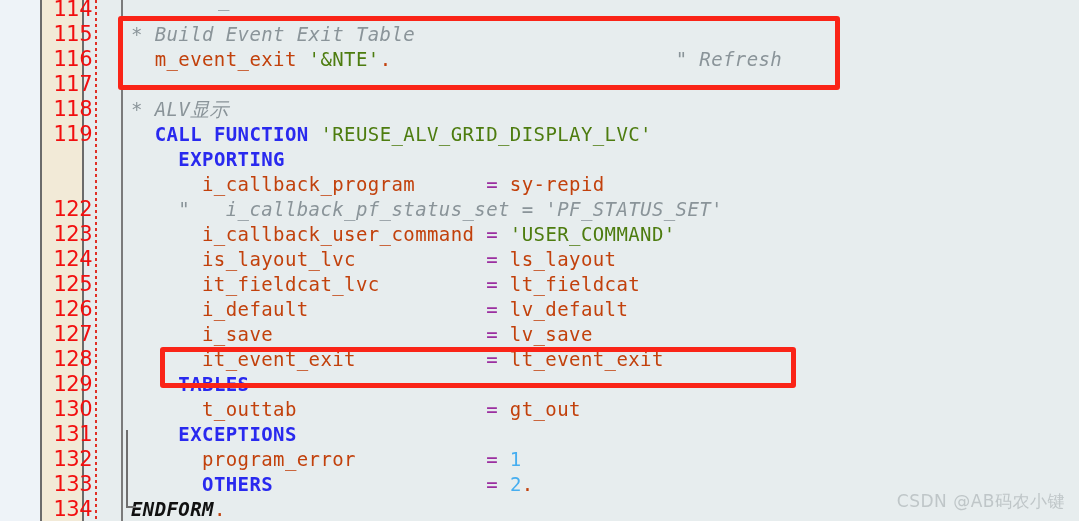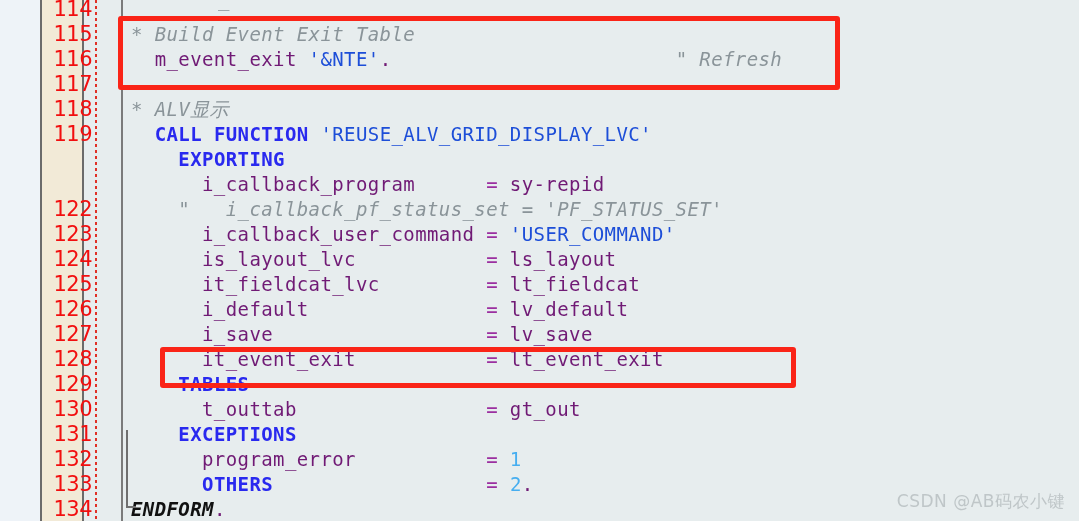--- a/index.html
+++ b/index.html
@@ -92,23 +92,23 @@
     position: absolute;
     left: 131px;
     font-size: 19px;
     color: #1a1a1a;
     letter-spacing: 0.4px;
   }
 
   
   .tok-comment { color: #8a9499; font-style: italic; }
   .tok-keyword { color: #2929ef; font-weight: bold; }
-  .tok-string  { color: #1d4ed8; }
+  .tok-string  { color: #4d7c0f; }
   .tok-op      { color: #9b2fa0; }
-  .tok-plain   { color: #701a75; }
+  .tok-plain   { color: #c2410c; }
   .tok-number  { color: #46aef0; }
   .tok-endform { color: #111111; font-weight: bold; font-style: italic; }
 
   
   .anno-box {
     position: absolute;
     border: 5px solid #fa2417;
     border-radius: 3px;
     box-sizing: border-box;
     pointer-events: none;

